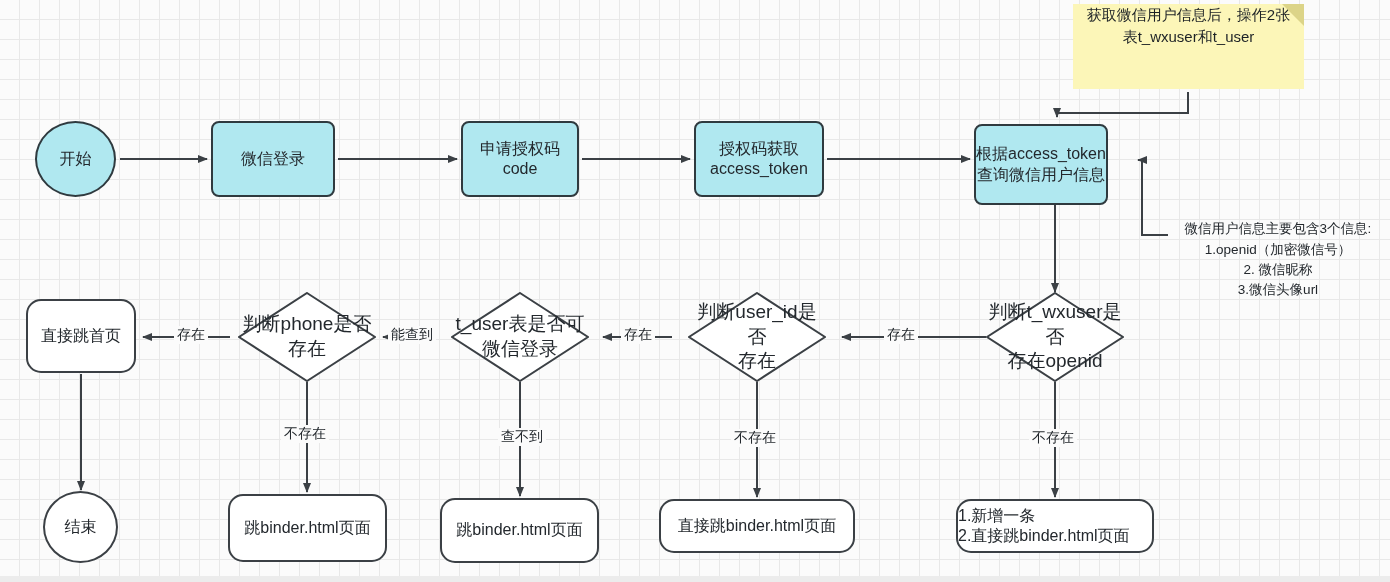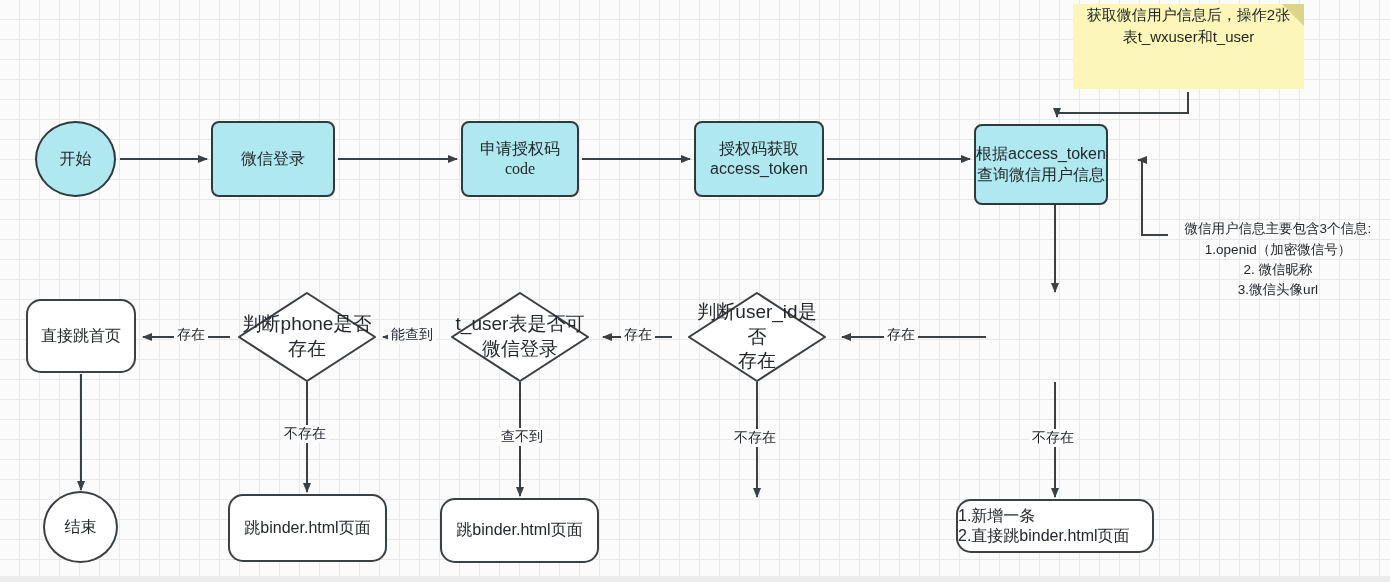--- a/index.html
+++ b/index.html
@@ -145,35 +145,42 @@
   </svg>
 
   <div class="node term" style="left:35px; top:121px; width:81px; height:76px;">
     <span>开始</span>
   </div>
 
   <div class="node proc" style="left:211px; top:121px; width:124px; height:76px;">
     <span>微信登录</span>
   </div>
 
-  <div class="node proc" style="left:461px; top:121px; width:118px; height:76px;font-family:Liberation Serif, serif;">
+  <div class="node proc" style="left:461px; top:121px; width:118px; height:76px;">
     <span>申请授权码
 code</span>
   </div>
 
   <div class="node proc" style="left:694px; top:121px; width:130px; height:76px;">
     <span>授权码获取
 access_token</span>
   </div>
 
   <div class="node proc" style="left:974px; top:124px; width:134px; height:81px;">
     <span>根据access_token
 查询微信用户信息</span>
   </div>
 
+  <div class="diamond" style="left:986px; top:292px; width:138px; height:90px;">
+    <svg width="138" height="90" viewBox="0 0 138 90">
+      <polygon points="69,1 137,45 69,89 1,45" fill="#ffffff" stroke="#3b4045" stroke-width="2"></polygon>
+    </svg>
+    <div class="dlabel">判断t_wxuser是否
+存在openid</div>
+  </div>
 
   <div class="diamond" style="left:688px; top:292px; width:138px; height:90px;">
     <svg width="138" height="90" viewBox="0 0 138 90">
       <polygon points="69,1 137,45 69,89 1,45" fill="#ffffff" stroke="#3b4045" stroke-width="2"></polygon>
     </svg>
     <div class="dlabel">判断user_id是否
 存在</div>
   </div>
 
   <div class="diamond" style="left:451px; top:292px; width:138px; height:90px;">
@@ -201,20 +208,23 @@
   </div>
 
   <div class="node plain" style="left:228px; top:494px; width:159px; height:68px;">
     <span>跳binder.html页面</span>
   </div>
 
   <div class="node plain" style="left:440px; top:498px; width:159px; height:65px;">
     <span>跳binder.html页面</span>
   </div>
 
+  <div class="node plain" style="left:659px; top:499px; width:196px; height:54px;">
+    <span>直接跳binder.html页面</span>
+  </div>
 
   <div class="node plain left" style="left:956px; top:499px; width:198px; height:54px;">
     <span>1.新增一条
 2.直接跳binder.html页面</span>
   </div>
 
   <div class="note" style="left:1073px; top:4px; width:231px; height:85px;">
     <span class="fold"></span>
     <span>获取微信用户信息后，操作2张
 表t_wxuser和t_user</span>

